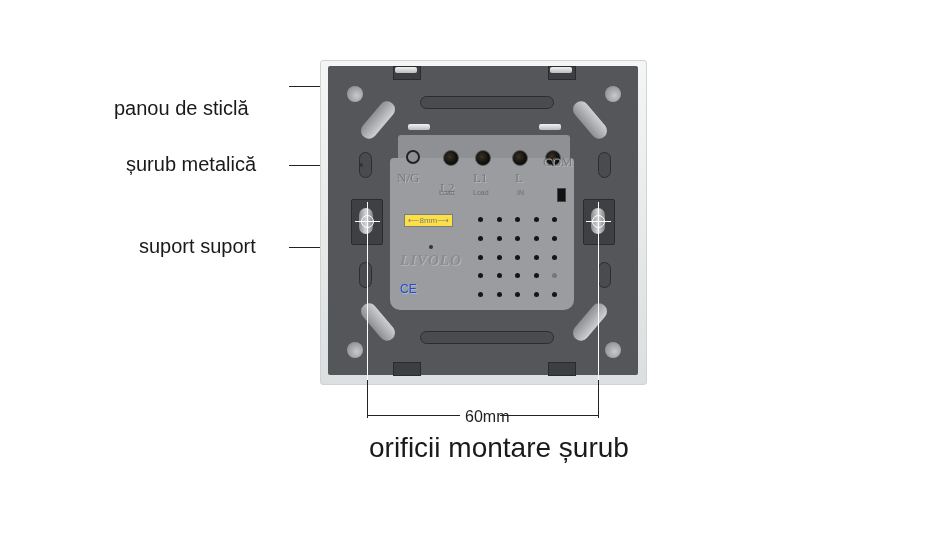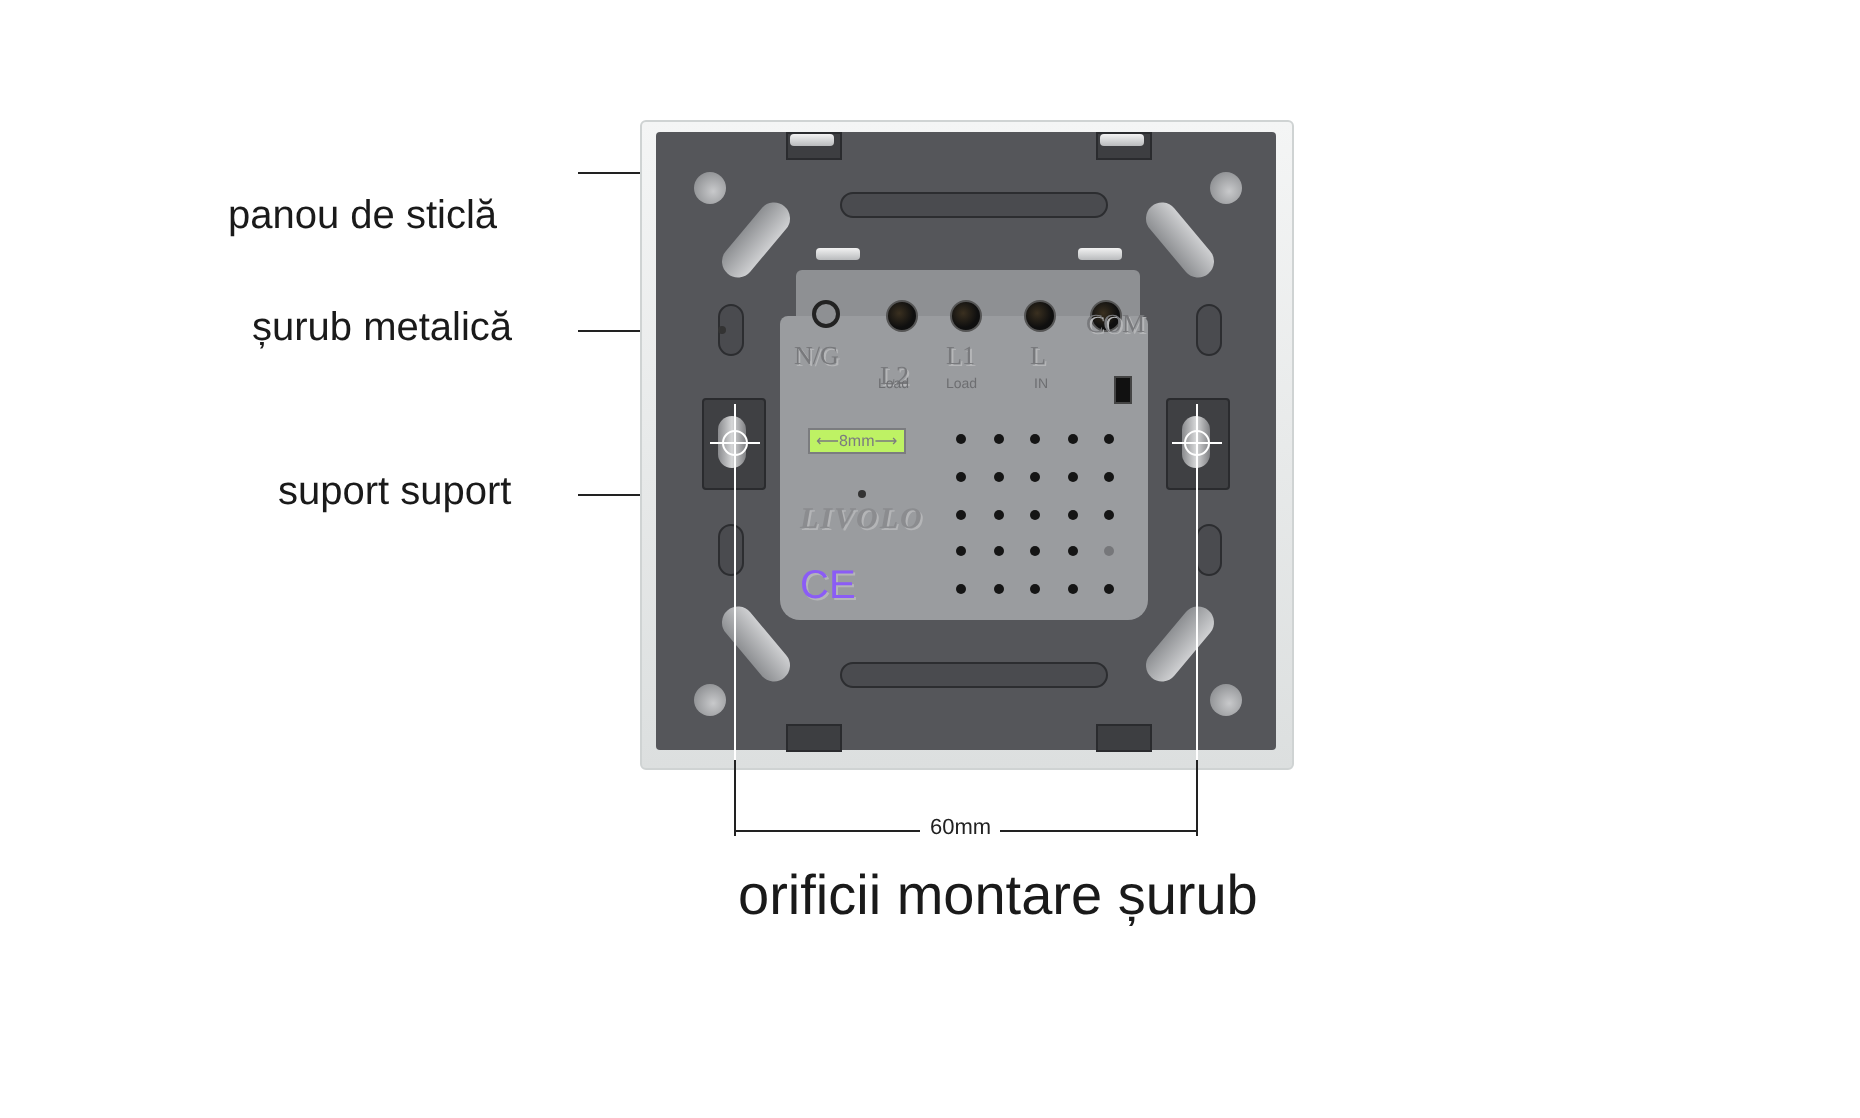--- a/index.html
+++ b/index.html
@@ -21,28 +21,28 @@
   .screw-oval { width: 14px; height: 26px; border-radius: 7px; background: linear-gradient(90deg, #8a8b8e, #d6d7d8, #808184); }
   .module-top { left: 398px; top: 135px; width: 172px; height: 40px; background: #8e9093; border-radius: 3px 3px 0 0; }
   .module { left: 390px; top: 158px; width: 184px; height: 152px; background: #9a9c9f; border-radius: 4px 4px 10px 10px; }
   .terminal { width: 14px; height: 14px; border-radius: 50%; background: radial-gradient(circle at 40% 40%, #3a3020, #0f0f0f 60%); border: 1px solid #555; }
   .terminal.ng { background: #8e9093; border: 2px solid #222; width: 10px; height: 10px; }
   .term-label { color: #78797c; font-family: "Liberation Serif", serif; font-size: 13px; text-shadow: 1px 1px 0 #b5b6b8; }
   .term-sub { color: #6d6e71; font-size: 7px; }
   .vent { width: 5px; height: 5px; border-radius: 50%; background: #151515; }
   .vent.grey { background: #76777a; }
   .brand { color: #8b8c8f; font-family: "Liberation Serif", serif; font-style: italic; font-weight: bold; font-size: 15px; letter-spacing: 1px; text-shadow: 1px 1px 0 #b4b5b7; text-align: center; }
-  .ce { color: #8b5cf6; font-size: 20px; text-shadow: 1px 1px 0 #b4b5b7; }
-  .strip-gauge { border: 1px solid #7b7c7f; color: #7b7c7f; font-size: 8px; padding: 1px 3px; background: #bef264; }
+  .ce { color: #1d4ed8; font-size: 12px; text-shadow: 1px 1px 0 #b4b5b7; }
+  .strip-gauge { border: 1px solid #7b7c7f; color: #7b7c7f; font-size: 8px; padding: 1px 3px; background: #fde047; }
   .com-box { width: 7px; height: 12px; background: #111; border: 1px solid #444; }
   .crosshair-v { width: 1px; background: #ffffff; }
   .crosshair-h { height: 1px; background: #ffffff; }
   .crosshair-c { width: 11px; height: 11px; border: 1px solid #fff; border-radius: 50%; }
   .dim-line { background: #222; }
-  .dim-text { font-size: 11px; color: #222; }
+  .dim-text { font-size: 16px; color: #222; }
   .caption { font-size: 28px; color: #1a1a1a; }
 </style>
 </head>
 <body>
 
 <div class="abs label" style="left:114px; top:73px;margin-top:24px;">panou de sticlă</div>
 <div class="abs leader" style="left:289px; top:86px; width:38px;"></div>
 <div class="abs dot" style="left:325px; top:84px;"></div>
 
 <div class="abs label" style="left:126px; top:153px;">șurub metalică</div>

